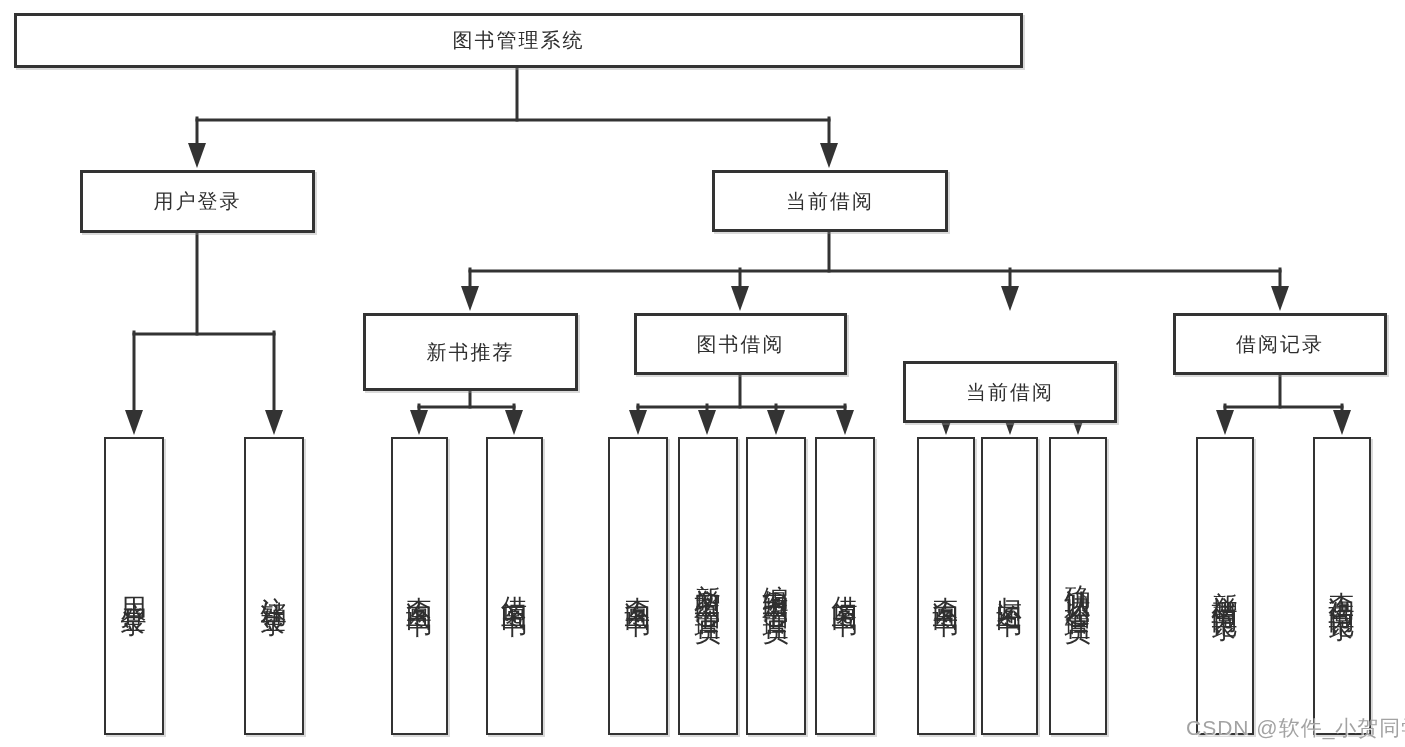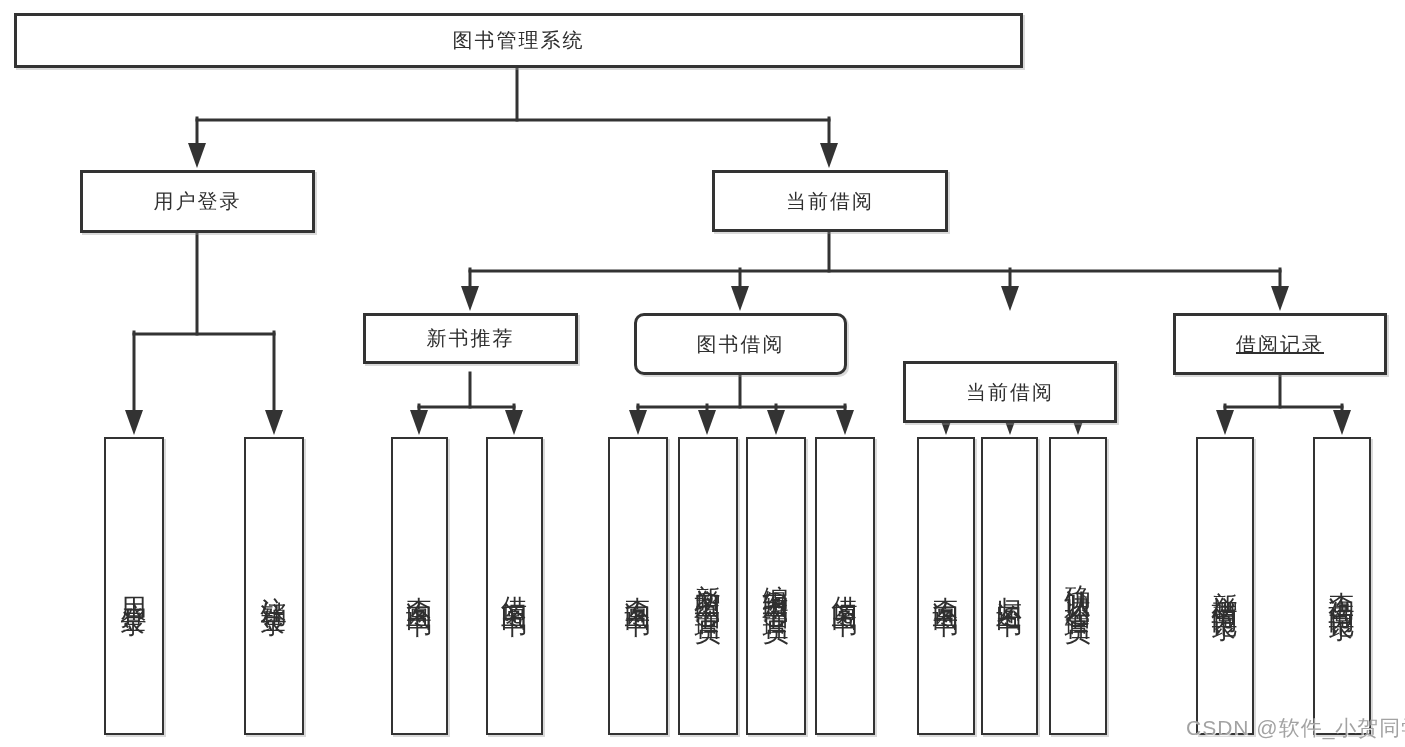--- a/index.html
+++ b/index.html
@@ -128,24 +128,24 @@
       <polygon points="1216,410 1234,410 1225,435"></polygon>
       <polygon points="1333,410 1351,410 1342,435"></polygon>
     </g>
   </svg>
 
   <div class="box h-label" style="left:14px; top:13px; width:1009px; height:55px;">图书管理系统</div>
 
   <div class="box h-label" style="left:80px; top:170px; width:235px; height:63px;">用户登录</div>
   <div class="box h-label" style="left:712px; top:170px; width:236px; height:62px;">当前借阅</div>
 
-  <div class="box h-label" style="left:363px; top:313px; width:215px; height:51px;">新书推荐</div>
-  <div class="box h-label" style="left:634px; top:313px; width:213px; height:62px;border-radius:10px;">图书借阅</div>
+  <div class="box h-label" style="left:363px; top:313px; width:215px; height:78px;">新书推荐</div>
+  <div class="box h-label" style="left:634px; top:313px; width:213px; height:62px;">图书借阅</div>
   <div class="box h-label" style="left:903px; top:313px; width:214px; height:62px;margin-top:48px;">当前借阅</div>
-  <div class="box h-label" style="left:1173px; top:313px; width:214px; height:62px;text-decoration:underline;">借阅记录</div>
+  <div class="box h-label" style="left:1173px; top:313px; width:214px; height:62px;">借阅记录</div>
 
   <div class="box v-box" style="left:104px; top:437px; width:60px; height:298px;">用户登录</div>
   <div class="box v-box" style="left:244px; top:437px; width:60px; height:298px;">注销登录</div>
 
   <div class="box v-box" style="left:391px; top:437px; width:57px; height:298px;">查询图书</div>
   <div class="box v-box" style="left:486px; top:437px; width:57px; height:298px;">借阅图书</div>
 
   <div class="box v-box" style="left:608px; top:437px; width:60px; height:298px;">查询图书</div>
   <div class="box v-box" style="left:678px; top:437px; width:60px; height:298px;">新增图书（管理员）</div>
   <div class="box v-box" style="left:746px; top:437px; width:60px; height:298px;">编辑图书（管理员）</div>

